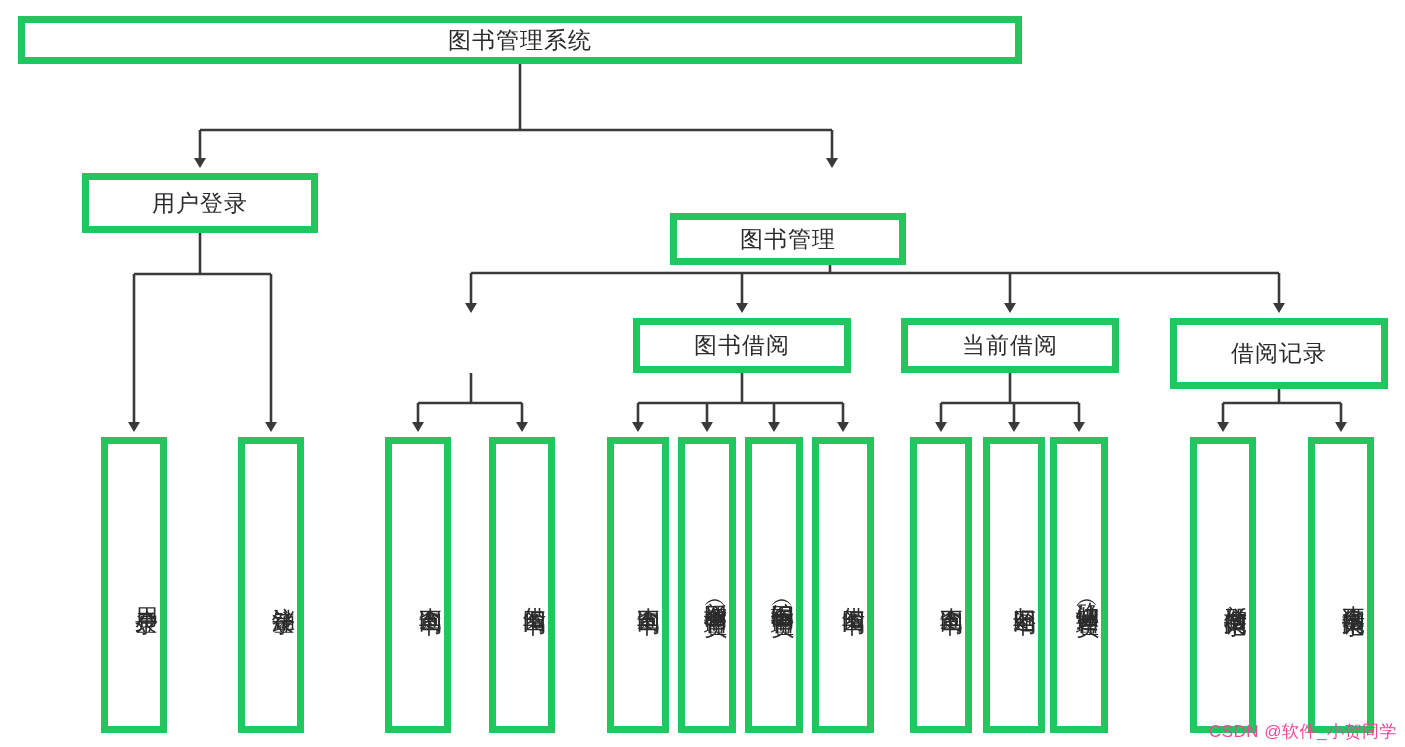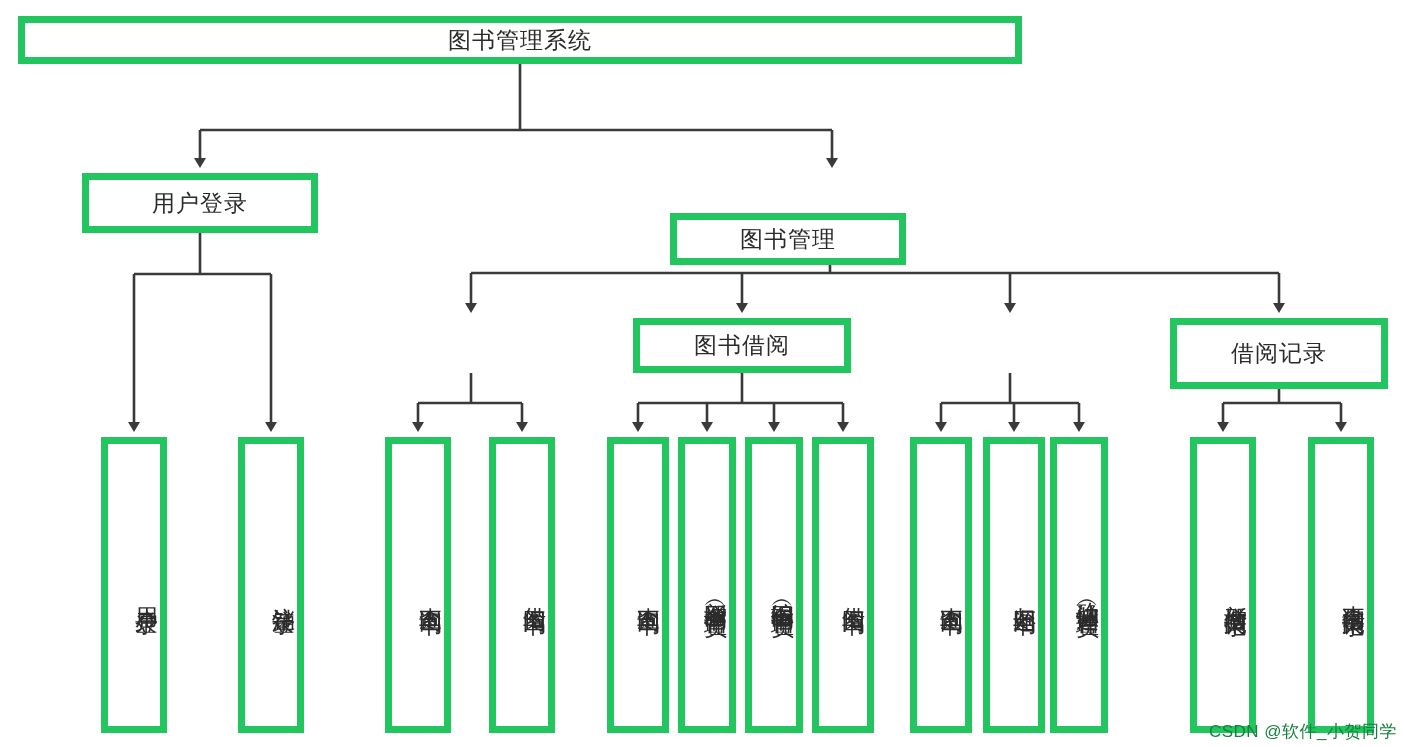--- a/index.html
+++ b/index.html
@@ -49,21 +49,21 @@
     writing-mode:vertical-rl;
     text-orientation:upright;
     display:block;
     white-space:nowrap;
   }
   .watermark{
     position:absolute;
     right:8px;
     bottom:4px;
     font-size:17px;
-    color:#15803d;
+    color:#ec4899;
     letter-spacing:0.5px;
     z-index:5;
     user-select:none;
     white-space:nowrap;
   }
 </style>
 </head>
 <body>
 
 <div id="stage">
@@ -125,20 +125,23 @@
   <div class="node h" style="left:82px;top:173px;width:236px;height:60px;">
     <span>用户登录</span>
   </div>
   <div class="node h" style="left:670px;top:173px;width:236px;height:52px;margin-top:40px;">
     <span>图书管理</span>
   </div>
 
   <div class="node h" style="left:633px;top:318px;width:218px;height:55px;">
     <span>图书借阅</span>
   </div>
+  <div class="node h" style="left:901px;top:318px;width:218px;height:55px;">
+    <span>当前借阅</span>
+  </div>
   <div class="node h" style="left:1170px;top:318px;width:218px;height:71px;">
     <span>借阅记录</span>
   </div>
 
   <div class="node v" style="left:101px;top:437px;width:66px;height:296px;">
     <span class="vtxt">用户登录</span>
   </div>
   <div class="node v" style="left:238px;top:437px;width:66px;height:296px;">
     <span class="vtxt">注销登录</span>
   </div>

